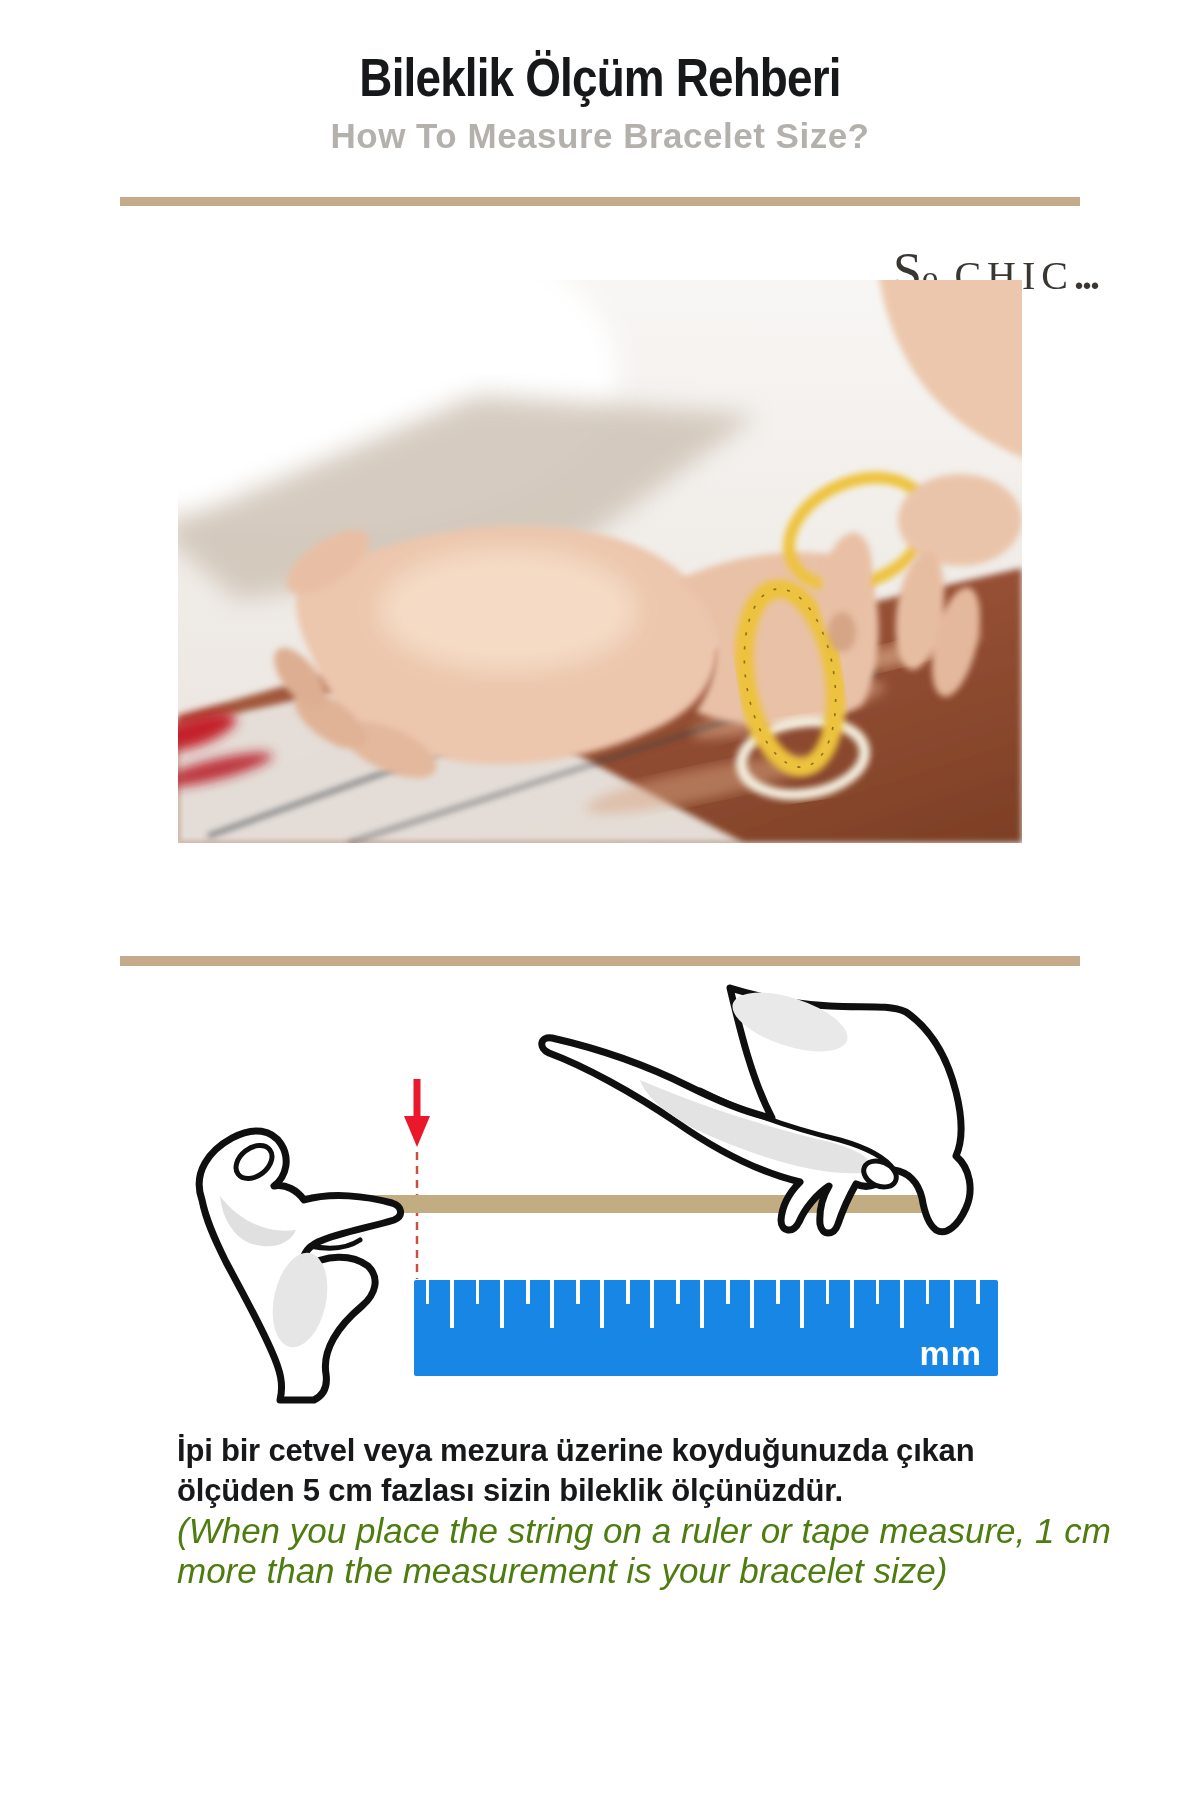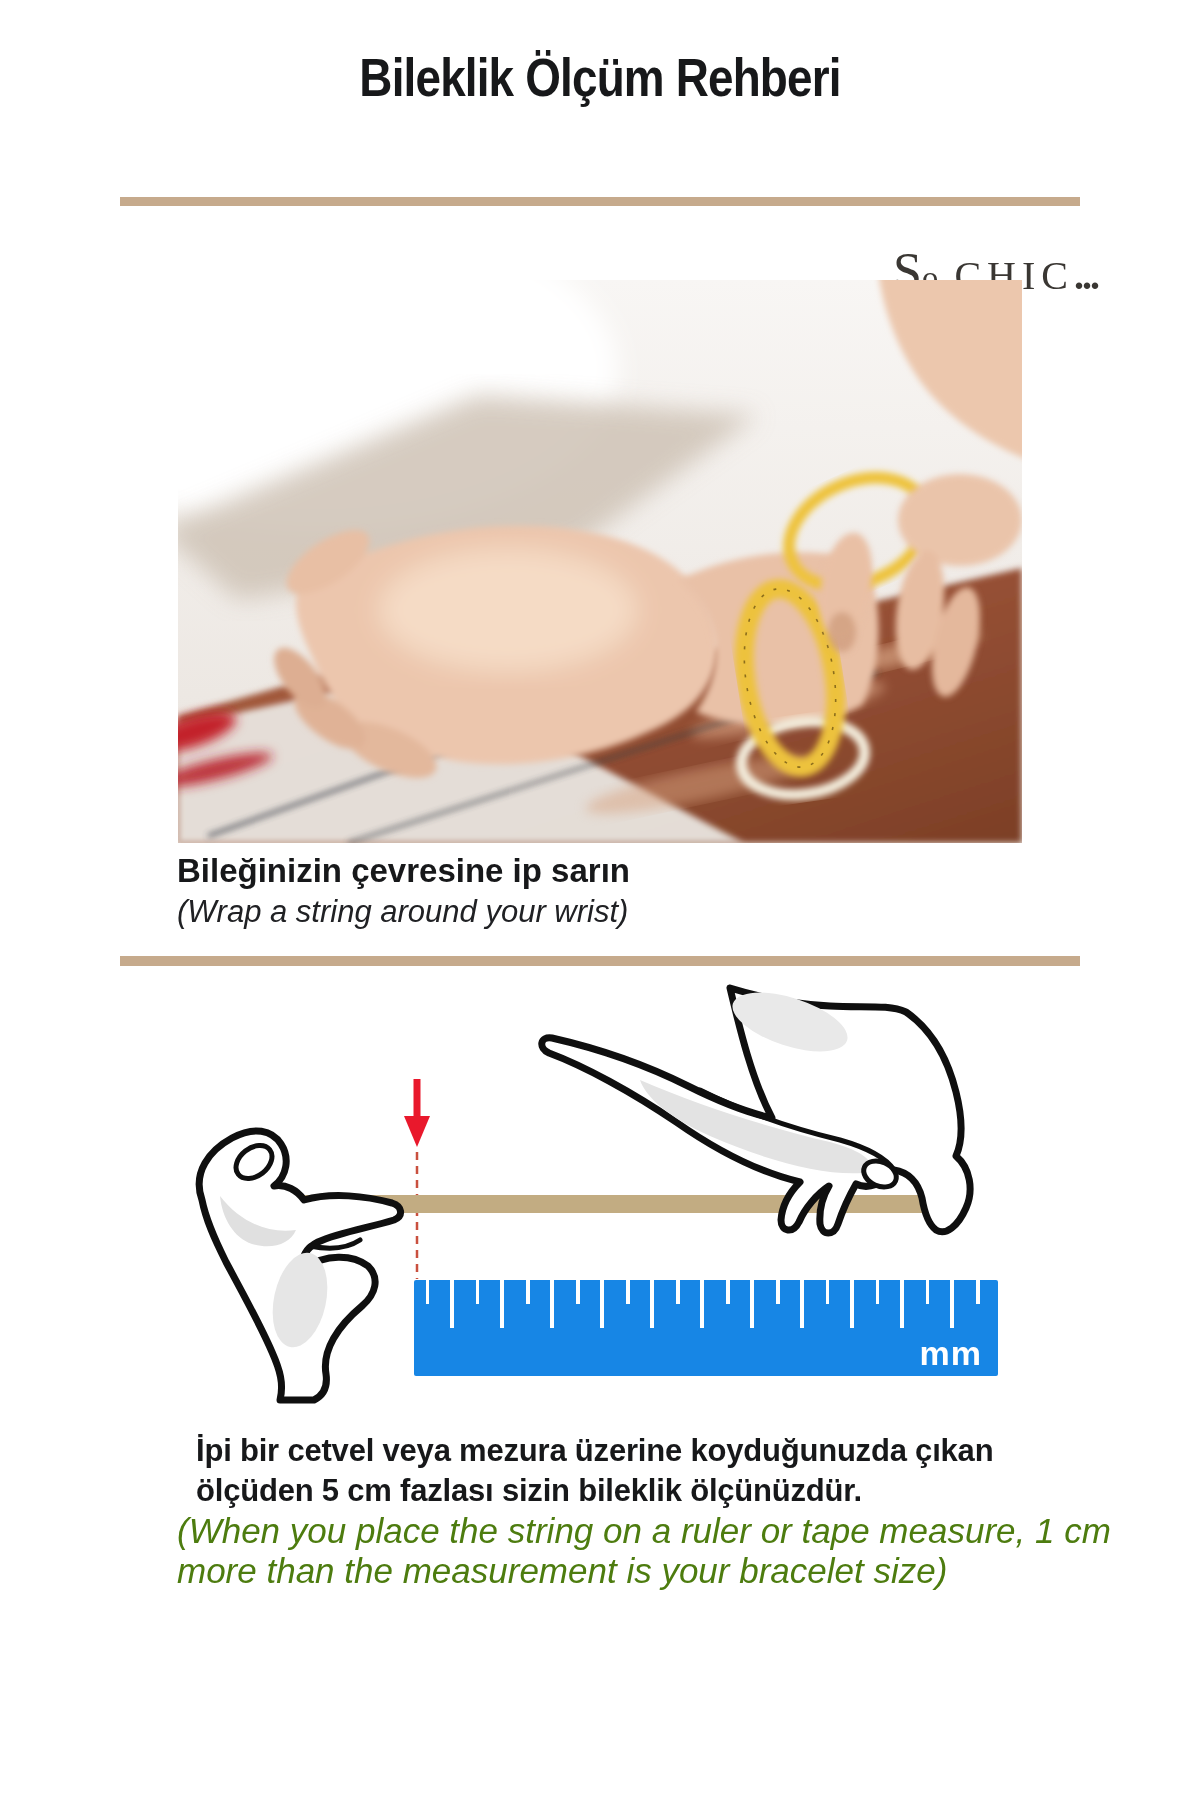--- a/index.html
+++ b/index.html
@@ -37,21 +37,21 @@
   .brand .b-dots{font-size:40px;font-weight:bold;letter-spacing:-2px;}
   
   .photo{
     position:absolute;left:178px;top:280px;width:844px;height:563px;overflow:hidden;
   }
   
   .caption1{position:absolute;left:177px;top:851px;}
   .cap-tr{font-size:33px;line-height:40px;font-weight:bold;color:var(--text-dark,#17181a);}
   .cap-en{font-size:31px;line-height:40px;font-style:italic;color:#202124;margin-top:1px;}
   .caption2{position:absolute;left:177px;top:1431px;}
-  .cap2-tr{font-size:31px;line-height:40px;font-weight:bold;letter-spacing:-.2px;color:var(--text-dark,#17181a);margin-left:19px;}
+  .cap2-tr{font-size:31px;line-height:40px;font-weight:bold;letter-spacing:-.2px;color:var(--text-dark,#17181a);}
   .cap2-en{font-size:35px;line-height:40px;font-style:italic;color:#4d7c0f;}
   
   .illu{position:absolute;left:140px;top:980px;width:940px;height:480px;}
   .ruler{
     position:absolute;left:414px;top:1280px;width:584px;height:96px;
     background:var(--ruler-blue,#1786e5);border-radius:2px;
   }
   .ruler .ticks-short{
     position:absolute;left:0;top:0;width:100%;height:24px;
     background:repeating-linear-gradient(90deg,transparent 0 12.5px,#fff 12.5px 15.5px,transparent 15.5px 50px);
@@ -64,20 +64,21 @@
     position:absolute;right:16px;bottom:6px;color:#fff;font-weight:bold;
     font-size:34px;letter-spacing:1px;line-height:34px;
   }
 </style>
 </head>
 <body>
 
 <div class="page">
 
   <h1 class="title">Bileklik Ölçüm Rehberi</h1>
+  <h2 class="subtitle">How To Measure Bracelet Size?</h2>
 
   <div class="divider divider-top"></div>
 
   <div class="brand">
     <span class="b-s">S</span><span class="b-o">o</span><span class="b-chic">CHIC</span><span class="b-dots">...</span>
   </div>
 
   <div class="photo">
     <svg width="844" height="563" viewBox="0 0 844 563" xmlns="http://www.w3.org/2000/svg">
       <defs>
@@ -146,24 +147,20 @@
       <g filter="url(#b3)">
         <ellipse cx="782" cy="240" rx="62" ry="46" fill="#eac4aa"></ellipse>
         <ellipse cx="668" cy="306" rx="25" ry="54" fill="#e9c0a5" transform="rotate(10 668 306)"></ellipse>
         <ellipse cx="742" cy="330" rx="23" ry="60" fill="#e7bda2" transform="rotate(8 742 330)"></ellipse>
         <ellipse cx="778" cy="362" rx="21" ry="56" fill="#e4b89c" transform="rotate(13 778 362)"></ellipse>
         <ellipse cx="664" cy="352" rx="14" ry="20" fill="#cf9d7e" opacity=".8"></ellipse>
       </g>
     </svg>
   </div>
 
-  <div class="caption1">
-    <div class="cap-tr">Bileğinizin çevresine ip sarın</div>
-    <div class="cap-en">(Wrap a string around your wrist)</div>
-  </div>
 
   <div class="divider divider-mid"></div>
 
   <svg class="illu" viewBox="140 980 940 480" xmlns="http://www.w3.org/2000/svg">
 
     <line x1="417" y1="1152" x2="417" y2="1279" stroke="var(--dash-red,#c9503f)" stroke-width="2.5" stroke-dasharray="8 6"></line>
 
     <g fill="var(--arrow-red,#e9182c)">
       <rect x="413.5" y="1079" width="7" height="42"></rect>
       <polygon points="404,1116 430,1116 417,1147"></polygon>

